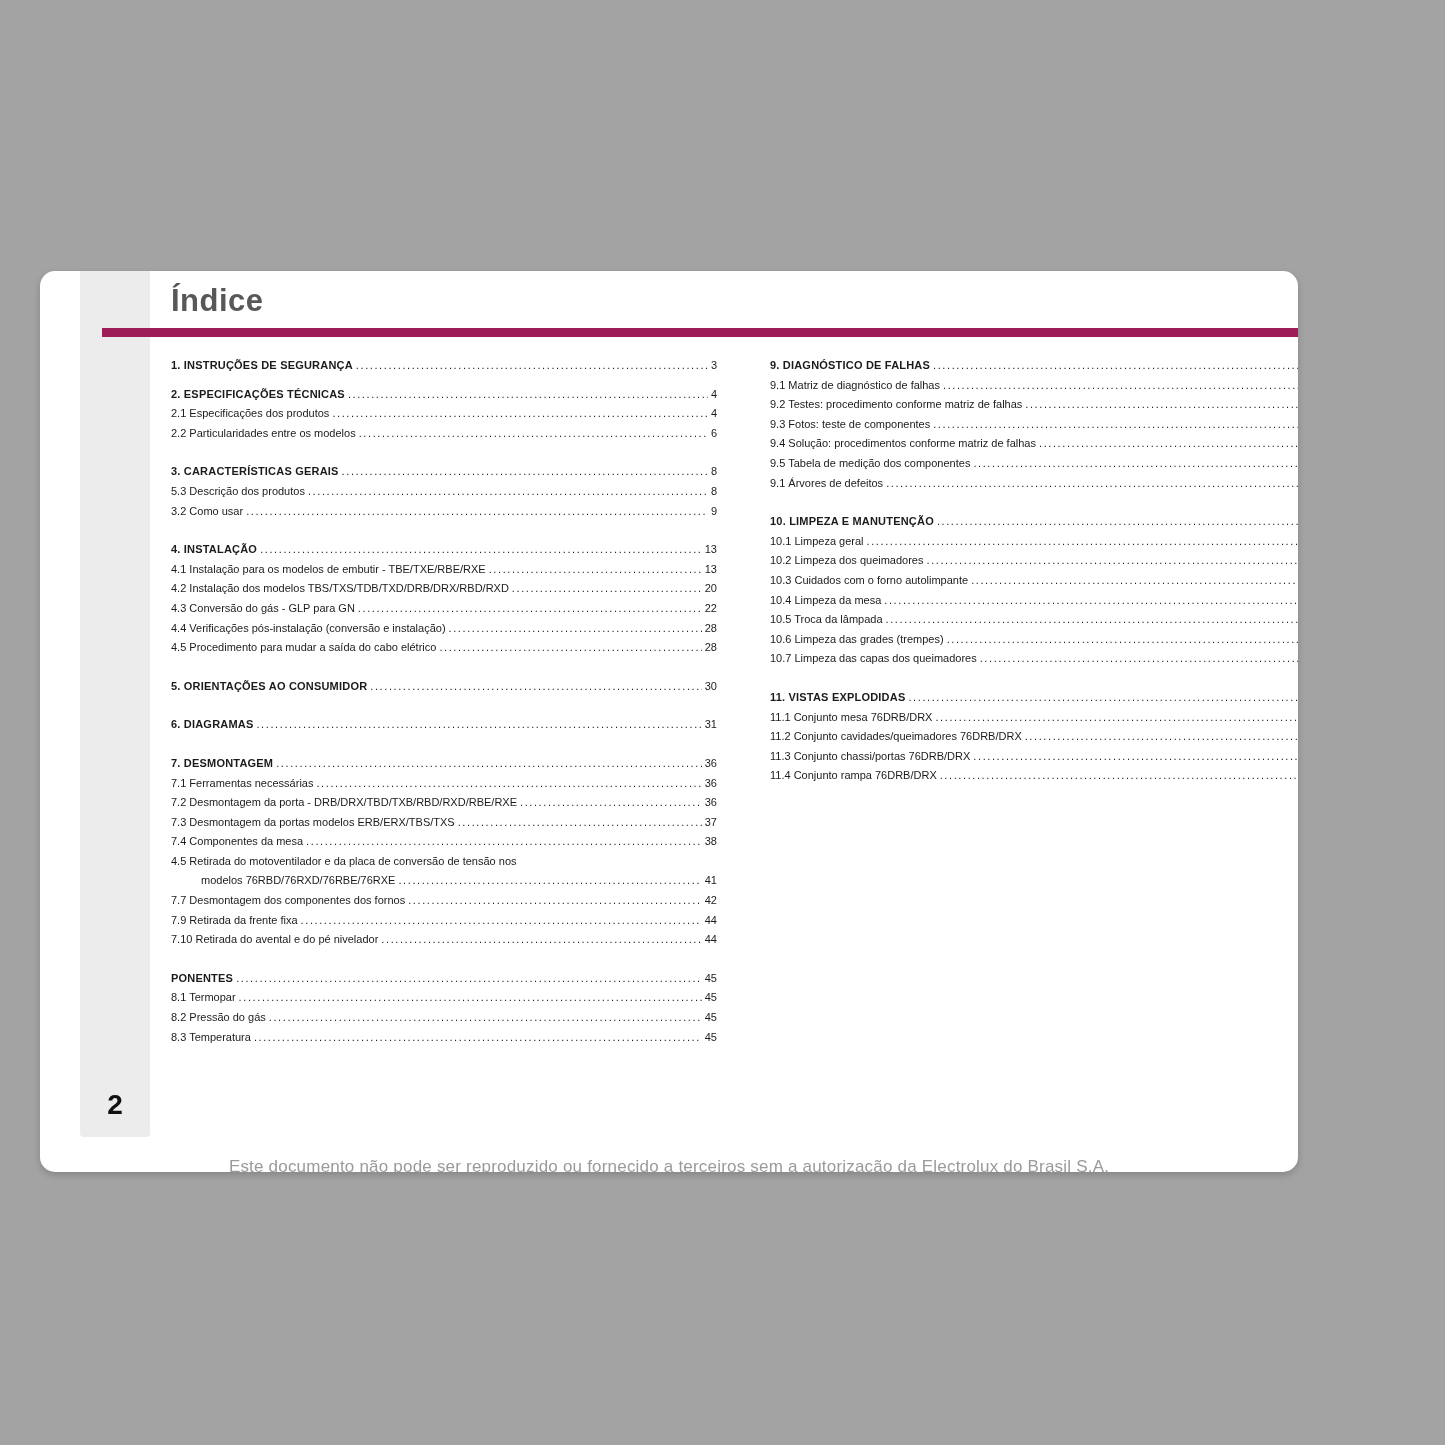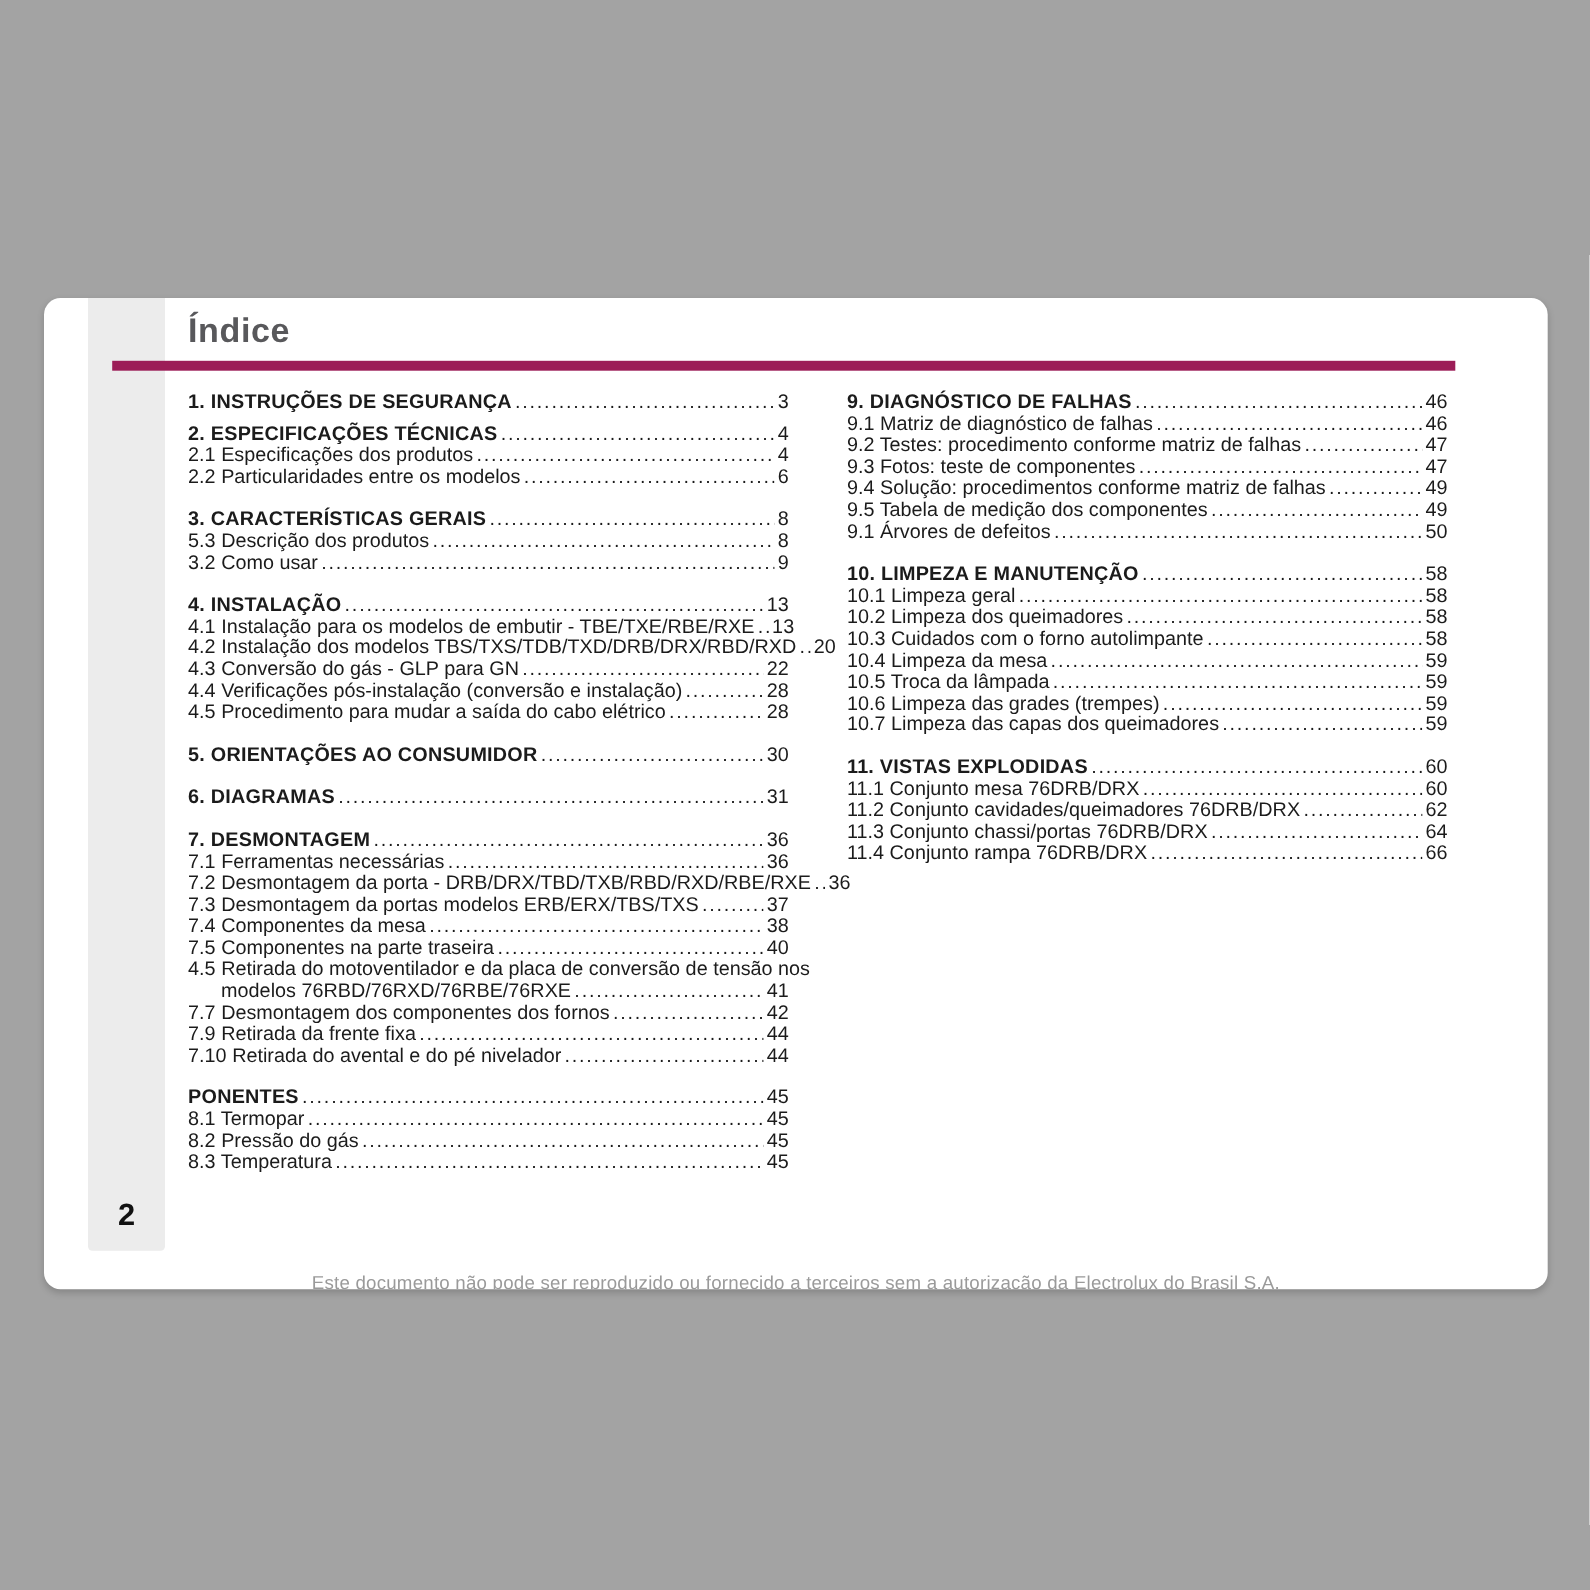--- a/index.html
+++ b/index.html
@@ -8,21 +8,21 @@
   }
   *{margin:0;padding:0;box-sizing:border-box;}
   html,body{width:1445px;height:1445px;}
   body{
     background:var(--background);
     font-family:"Liberation Sans", sans-serif;
     position:relative;
     overflow:hidden;
   }
   .card{
-    position:absolute; left:40px; top:271px; width:1367px; height:901px;
+    position:absolute; left:40px; top:271px; width:1258px; height:901px;
     background:var(--card); border-radius:15px; overflow:hidden;
     box-shadow:0 3px 7px rgba(0,0,0,0.18);
   }
   .strip{
     position:absolute; left:40px; top:0; width:70px; height:866px;
     background:var(--strip); border-radius:0 0 4px 4px;
   }
   .title{
     position:absolute; left:131px; top:12px;
     font-size:31px; font-weight:700; color:var(--title-text); letter-spacing:0.5px;
@@ -34,21 +34,21 @@
   .columns{
     position:absolute; left:131px; top:85px; width:1145px;
     display:flex; align-items:flex-start;
   }
   .col{width:546px;}
   .col-right{margin-left:53px;}
   .group{margin-bottom:19px;}
   .col-left .group:first-child{margin-bottom:9px;}
   .row{
     display:flex; align-items:baseline;
-    font-size:18px; line-height:19.6px; color:var(--body-text);
+    font-size:11px; line-height:19.6px; color:var(--body-text);
   }
   .row .label{white-space:nowrap;}
   .row.bold .label{font-weight:700; letter-spacing:0.2px;}
   .row.indent{padding-left:30px;}
   .dots{
     flex:1; overflow:hidden; white-space:nowrap; margin:0 3px; min-width:10px;
   }
   .dots::after{
     content:"....................................................................................................................................................................";
     letter-spacing:1.6px;
@@ -180,25 +180,20 @@
             <span class="label">7.3 Desmontagem da portas modelos ERB/ERX/TBS/TXS</span>
             <span class="dots"></span>
             <span class="page">37</span>
           </div>
           <div class="row">
             <span class="label">7.4 Componentes da mesa</span>
             <span class="dots"></span>
             <span class="page">38</span>
           </div>
           <div class="row">
-            <span class="label">7.5 Componentes na parte traseira</span>
-            <span class="dots"></span>
-            <span class="page">40</span>
-          </div>
-          <div class="row">
             <span class="label">4.5 Retirada do motoventilador e da placa de conversão de tensão nos</span>
           </div>
           <div class="row indent">
             <span class="label">modelos 76RBD/76RXD/76RBE/76RXE</span>
             <span class="dots"></span>
             <span class="page">41</span>
           </div>
           <div class="row">
             <span class="label">7.7 Desmontagem dos componentes dos fornos</span>
             <span class="dots"></span>

